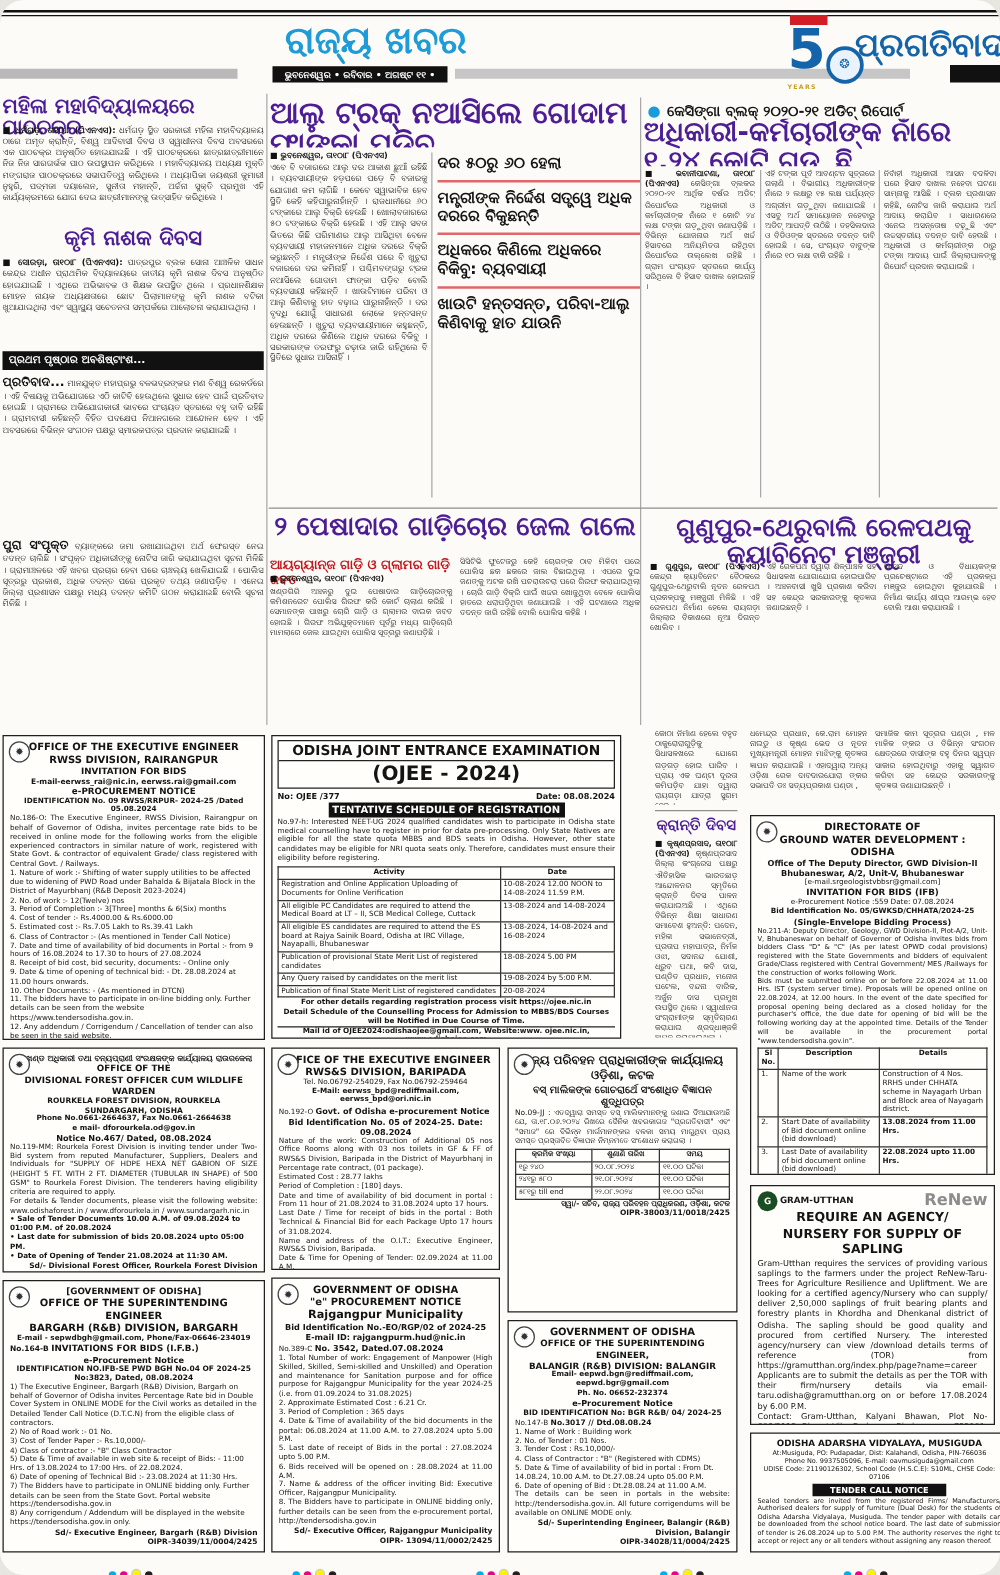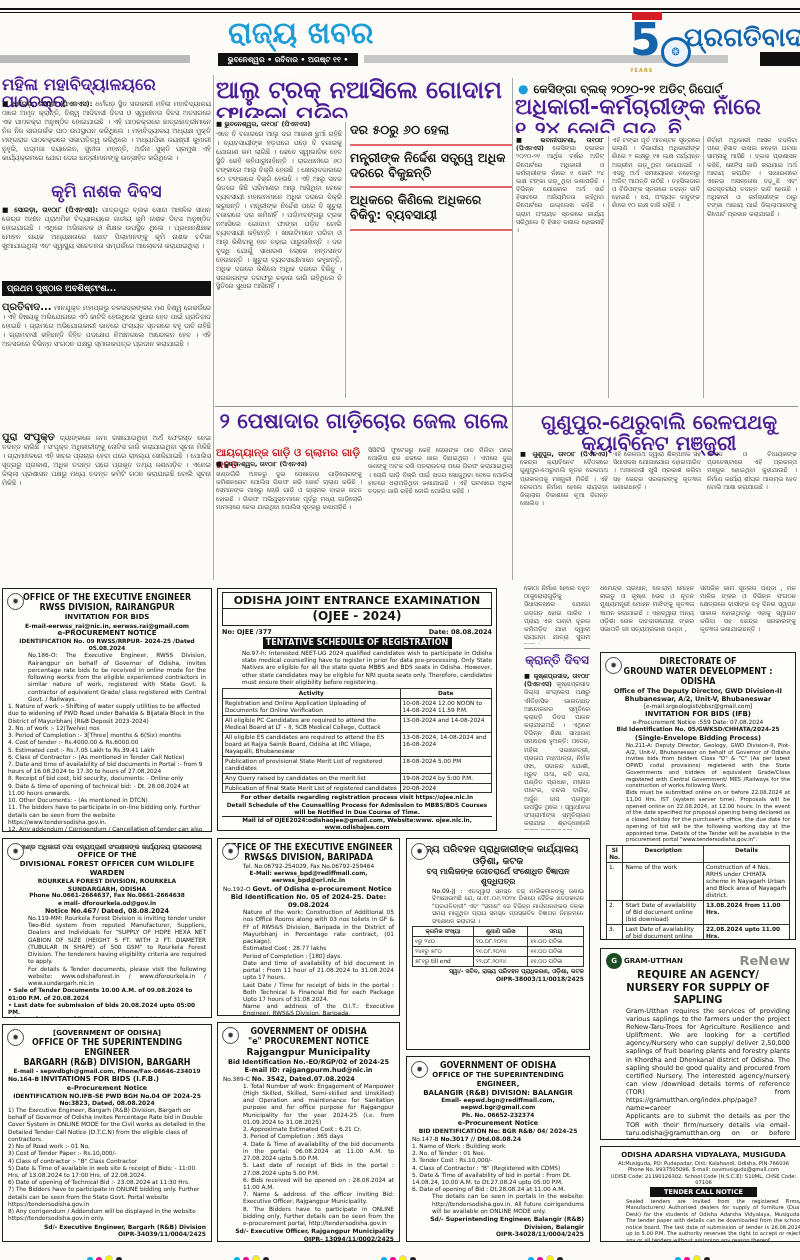--- a/index.html
+++ b/index.html
@@ -1,17 +1,17 @@
 <!DOCTYPE html>
 <html><head>
 <meta charset="utf-8">
 <style>
   html,body{margin:0;padding:0;background:#e8e6e0;}
   #page{position:relative;width:800px;height:1260px;background:#fcfbf7;margin:0 auto;
-        font-family:"DejaVu Sans",sans-serif;color:#141414;overflow:hidden;}
+        font-family:"DejaVu Sans",sans-serif;color:#141414;overflow:hidden;border-radius:19px;}
   .abs{position:absolute;box-sizing:border-box;}
   .rule{background:#111;}
   .graybar{background:#b9b9b9;}
   .section-title{font-size:30px;font-weight:bold;color:#1e9cd8;letter-spacing:0;}
   .datebox{background:#111;color:#fff;font-size:7.5px;text-align:center;line-height:13px;font-weight:bold;}
   .pagebox{background:#111;color:#fff;font-size:8.5px;text-align:center;line-height:14px;font-weight:bold;}
   .papername{font-size:26px;font-weight:bold;color:#1464ab;}
   .logo5{font-size:44px;font-weight:bold;color:#1464ab;line-height:1;}
   .logoring{width:24px;height:24px;border:3px solid #1464ab;border-radius:50%;display:inline-flex;
             align-items:center;justify-content:center;font-size:10px;color:#1464ab;background:#eaf3fb;}
@@ -26,21 +26,21 @@
   .kicker{font-size:11.5px;font-weight:bold;}
   .kdot{color:#1a9cd8;font-size:12px;}
   .redsub{color:#c4161c;font-weight:bold;font-size:10.5px;line-height:1.15;}
   .vrule{background:#a9a9a9;width:1px;}
   .hrule{background:#8f8f8f;height:1px;}
   .box{position:absolute;box-sizing:border-box;border:1px solid #1f1f1f;background:#fffefb;
        padding:4px 5px;overflow:hidden;font-size:6px;line-height:1.25;}
   .bc{text-align:center;}
   .bb{font-weight:bold;}
   .b8{font-size:8px;} .b7{font-size:7px;} .b65{font-size:6.5px;} .b6{font-size:6px;} .b58{font-size:5.8px;}
-  .just{text-align:justify;margin-left:20px;}
+  .just{text-align:justify;}
   .prelines{white-space:pre-line;}
   .sign{text-align:right;font-weight:bold;}
   .blackbar{background:#111;color:#fff;font-weight:bold;text-align:center;padding:1px 0;}
   .emblem{width:15px;height:15px;border:1px solid #444;border-radius:50%;display:flex;align-items:center;
           justify-content:center;font-size:8px;color:#333;position:absolute;background:#fff;}
   table.nt{border-collapse:collapse;width:100%;}
   table.nt th,table.nt td{border:1px solid #333;padding:1px 2px;font-size:5.8px;line-height:1.2;text-align:left;vertical-align:top;}
   table.nt th{font-weight:bold;text-align:center;}
   .regdot{width:6px;height:6px;border-radius:50%;display:inline-block;margin-right:3px;}
   .gu-logo{width:16px;height:16px;border-radius:50%;background:#1c4c22;color:#fff;display:inline-flex;
@@ -96,20 +96,21 @@
     <span>ବ୍ୟାଙ୍କରେ ଜମା ରଖାଯାଇଥିବା ଅର୍ଥ ଫେରସ୍ତ ନେଇ ତଦନ୍ତ ଚାଲିଛି । ସଂପୃକ୍ତ ଅଧିକାରୀଙ୍କୁ ନୋଟିସ ଜାରି କରାଯାଇଥିବା ସୂଚନା ମିଳିଛି । ଗ୍ରାମାଞ୍ଚଳରେ ଏହି ଖବର ପ୍ରଚାର ହେବା ପରେ ଚାଞ୍ଚଲ୍ୟ ଖେଳିଯାଇଛି । ପୋଲିସ ସୂତ୍ରରୁ ପ୍ରକାଶ, ଅଧିକ ତଦନ୍ତ ପରେ ପ୍ରକୃତ ତଥ୍ୟ ଜଣାପଡ଼ିବ । ଏନେଇ ଜିଲ୍ଲା ପ୍ରଶାସନ ପକ୍ଷରୁ ମଧ୍ୟ ତଦନ୍ତ କମିଟି ଗଠନ କରାଯାଇଛି ବୋଲି ସୂଚନା ମିଳିଛି ।</span>
   </div>
 
   <div class="abs hl" style="top:78px;left:216px;width:296px;height:40px;font-size:24px;overflow:hidden;">ଆଲୁ ଟ୍ରକ୍ ନଆସିଲେ ଗୋଦାମ ଫାଙ୍କା ପଡ଼ିବ</div>
   <div class="abs byl" style="top:120px;left:216px;font-size:6.5px;">■ ଭୁବନେଶ୍ୱର, ତା୧୦ା୮ (ପିଏନଏସ)</div>
   <div class="abs body-txt" style="top:130px;left:216px;width:126px;height:268px;">ଏବେ ବି ବଜାରରେ ଆଲୁ ଦର ଆକାଶ ଛୁଆଁ ରହିଛି । ବ୍ୟବସାୟୀଙ୍କ ହଡ଼ପରେ ପଡ଼େ ବି ବଜାରକୁ ଯୋଗାଣ କମ ଲାଗିଛି । କେବେ ସ୍ୱାଭାବିକ ହେବ ସ୍ଥିତି କେହି କହିପାରୁନାହାଁନ୍ତି । ରାଜଧାନୀରେ ୬୦ ଟଙ୍କାରେ ଆଲୁ ବିକ୍ରି ହେଉଛି । ଖୋଲାବଜାରରେ ୫୦ ଟଙ୍କାରେ ବିକ୍ରି ହେଉଛି । ଏହି ଆଲୁ ସବଜ ଭିତରେ କିଛି ପରିମାଣର ଆଲୁ ଆସିଥିବା ବେଳେ ବ୍ୟବସାୟୀ ମହାଜନମାନେ ଅଧିକ ଦରରେ ବିକ୍ରି କରୁଛନ୍ତି । ମନ୍ତ୍ରୀଙ୍କ ନିର୍ଦ୍ଦେଶ ପରେ ବି ଖୁଚୁରା ବଜାରରେ ଦର କମିନାହିଁ । ପଶ୍ଚିମବଙ୍ଗରୁ ଟ୍ରକ ନଆସିଲେ ଗୋଦାମ ଫାଙ୍କା ପଡ଼ିବ ବୋଲି ବ୍ୟବସାୟୀ କହିଛନ୍ତି । ଖାଉଟିମାନେ ପରିବା ଓ ଆଲୁ କିଣିବାକୁ ହାତ ବଢ଼ାଇ ପାରୁନାହାଁନ୍ତି । ଦର ବୃଦ୍ଧି ଯୋଗୁଁ ସାଧାରଣ ଲୋକେ ହନ୍ତସନ୍ତ ହେଉଛନ୍ତି । ଖୁଚୁରା ବ୍ୟବସାୟୀମାନେ କହୁଛନ୍ତି, ଅଧିକ ଦରରେ କିଣିଲେ ଅଧିକ ଦରରେ ବିକିବୁ । ସରକାରଙ୍କ ତରଫରୁ ଚଢ଼ାଉ ଜାରି ରହିଥିଲେ ବି ସ୍ଥିତିରେ ସୁଧାର ଆସିନାହିଁ ।</div>
   <div class="abs" style="top:118px;left:350px;width:162px;">
     <div class="subhead">ଦର ୫୦ରୁ ୬୦ ହେଲା</div>
     <div class="subhead">ମନ୍ତ୍ରୀଙ୍କ ନିର୍ଦ୍ଦେଶ ସତ୍ତ୍ୱେ ଅଧିକ ଦରରେ ବିକୁଛନ୍ତି</div>
     <div class="subhead">ଅଧିକରେ କିଣିଲେ ଅଧିକରେ ବିକିବୁ: ବ୍ୟବସାୟୀ</div>
+    <div class="subhead" style="border-bottom:none;">ଖାଉଟି ହନ୍ତସନ୍ତ, ପରିବା-ଆଲୁ କିଣିବାକୁ ହାତ ଯାଉନି</div>
   </div>
 
   <div class="abs" style="top:78px;left:518px;width:280px;">
     <span class="kdot">●</span>
     <span class="kicker">କେସିଙ୍ଗା ବ୍ଲକ୍ ୨୦୨୦-୨୧ ଅଡିଟ୍ ରିପୋର୍ଟ</span>
   </div>
   <div class="abs hl" style="top:95px;left:515px;width:283px;height:38px;font-size:22px;overflow:hidden;">ଅଧିକାରୀ-କର୍ମଚାରୀଙ୍କ ନାଁରେ ୧.୨୪ କୋଟି ଗଡ଼ୁଛି</div>
   <div class="abs body-s" style="top:136px;left:516px;width:88px;height:262px;">
     <span class="byl">■ ଭବାନୀପାଟଣା, ତା୧୦ା୮ (ପିଏନଏସ)</span>
     <span>କେସିଙ୍ଗା ବ୍ଲକର ୨୦୨୦-୨୧ ଆର୍ଥିକ ବର୍ଷର ଅଡିଟ୍ ରିପୋର୍ଟରେ ଅଧିକାରୀ ଓ କର୍ମଚାରୀଙ୍କ ନାଁରେ ୧ କୋଟି ୨୪ ଲକ୍ଷ ଟଙ୍କା ଗଡ଼ୁଥିବା ଜଣାପଡ଼ିଛି । ବିଭିନ୍ନ ଯୋଜନାର ଅର୍ଥ ଖର୍ଚ୍ଚ ହିସାବରେ ଅନିୟମିତତା ରହିଥିବା ରିପୋର୍ଟରେ ଉଲ୍ଲେଖ ରହିଛି । ଗ୍ରାମ ପଂଚାୟତ ସ୍ତରରେ କାର୍ଯ୍ୟ ସରିଥିଲେ ବି ହିସାବ ଦାଖଲ ହୋଇନାହିଁ ।</span>
@@ -203,21 +204,21 @@
 6) Date of opening of Technical Bid :- 23.08.2024 at 11:30 Hrs.
 7) The Bidders have to participate in ONLINE bidding only. Further details can be seen from the State Govt. Portal website https://tendersodisha.gov.in
 8) Any corrigendum / Addendum will be displayed in the website https://tendersodisha.gov.in only.</div>
     <div class="sign b6">Sd/- Executive Engineer, Bargarh (R&amp;B) Division</div>
     <div class="sign b6">OIPR-34039/11/0004/2425</div>
   </div>
 
   <div class="box" style="top:588px;left:217px;width:280px;height:243px;padding:3px 4px;">
     <div style="border:1px solid #222;padding:1px 0;">
       <div class="bc bb" style="font-size:11px;">ODISHA JOINT ENTRANCE EXAMINATION</div>
-      <div class="bc bb" style="font-size:12px;border-top:1px solid #222;">(OJEE - 2024)</div>
+      <div class="bc bb" style="font-size:16px;border-top:1px solid #222;">(OJEE - 2024)</div>
     </div>
     <div style="display:flex;justify-content:space-between;margin-top:2px;">
       <span class="bb b65">No: OJEE /377</span>
       <span class="bb b65">Date: 08.08.2024</span>
     </div>
     <div class="blackbar b8" style="width:70%;margin:1px auto;">TENTATIVE SCHEDULE OF REGISTRATION</div>
     <div class="just b58">No.97-h: Interested NEET-UG 2024 qualified candidates wish to participate in Odisha state medical counselling have to register in prior for data pre-processing. Only State Natives are eligible for all the state quota MBBS and BDS seats in Odisha. However, other state candidates may be eligible for NRI quota seats only. Therefore, candidates must ensure their eligibility before registering.</div>
     <table class="nt" style="margin-top:2px;">
       <tbody>
           <tr>

